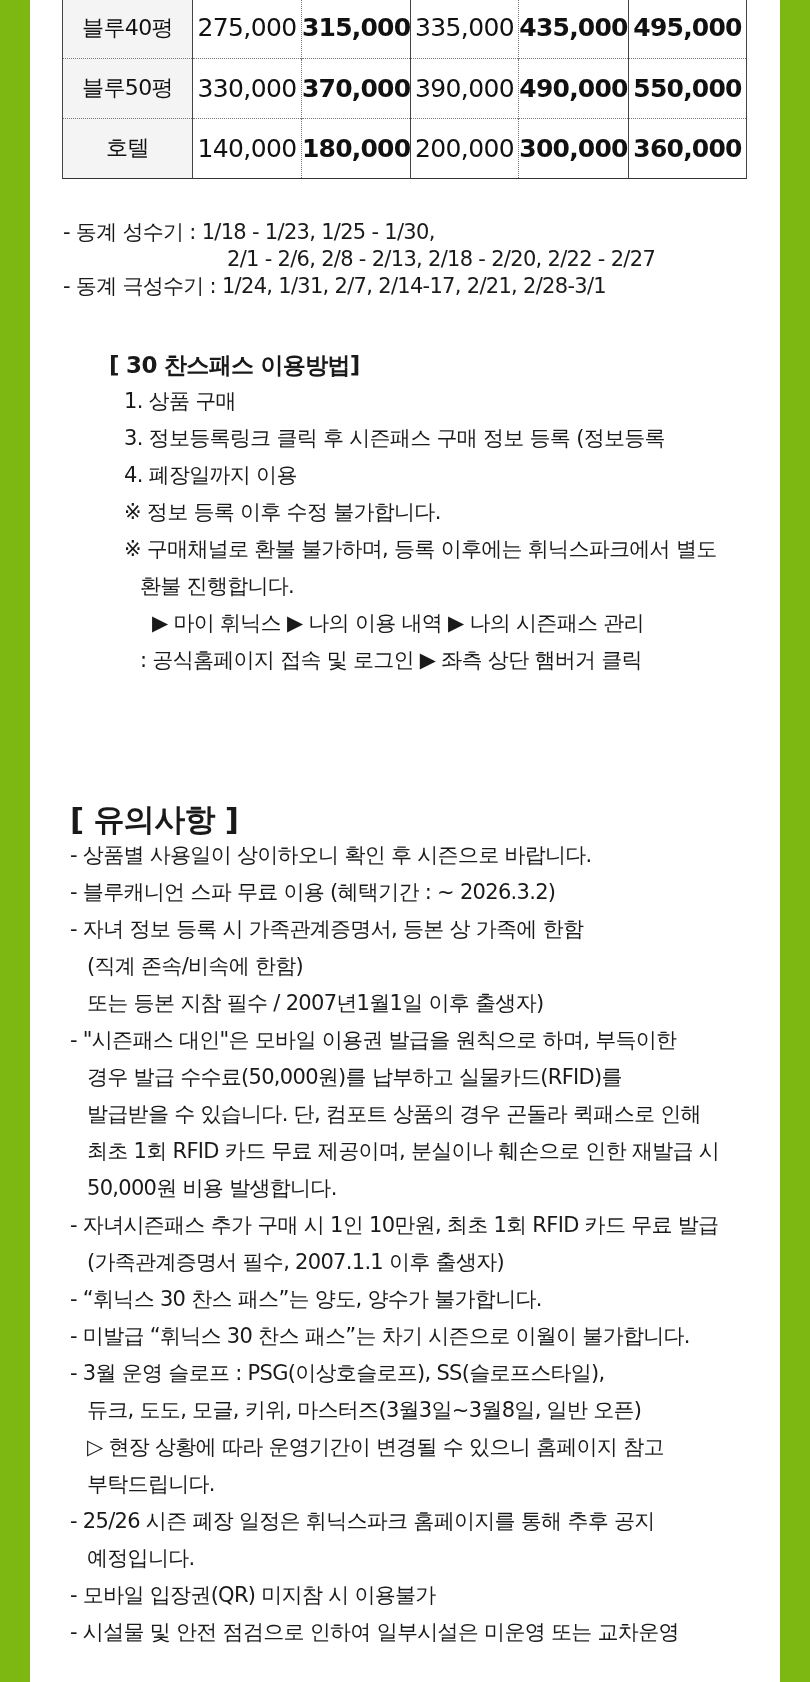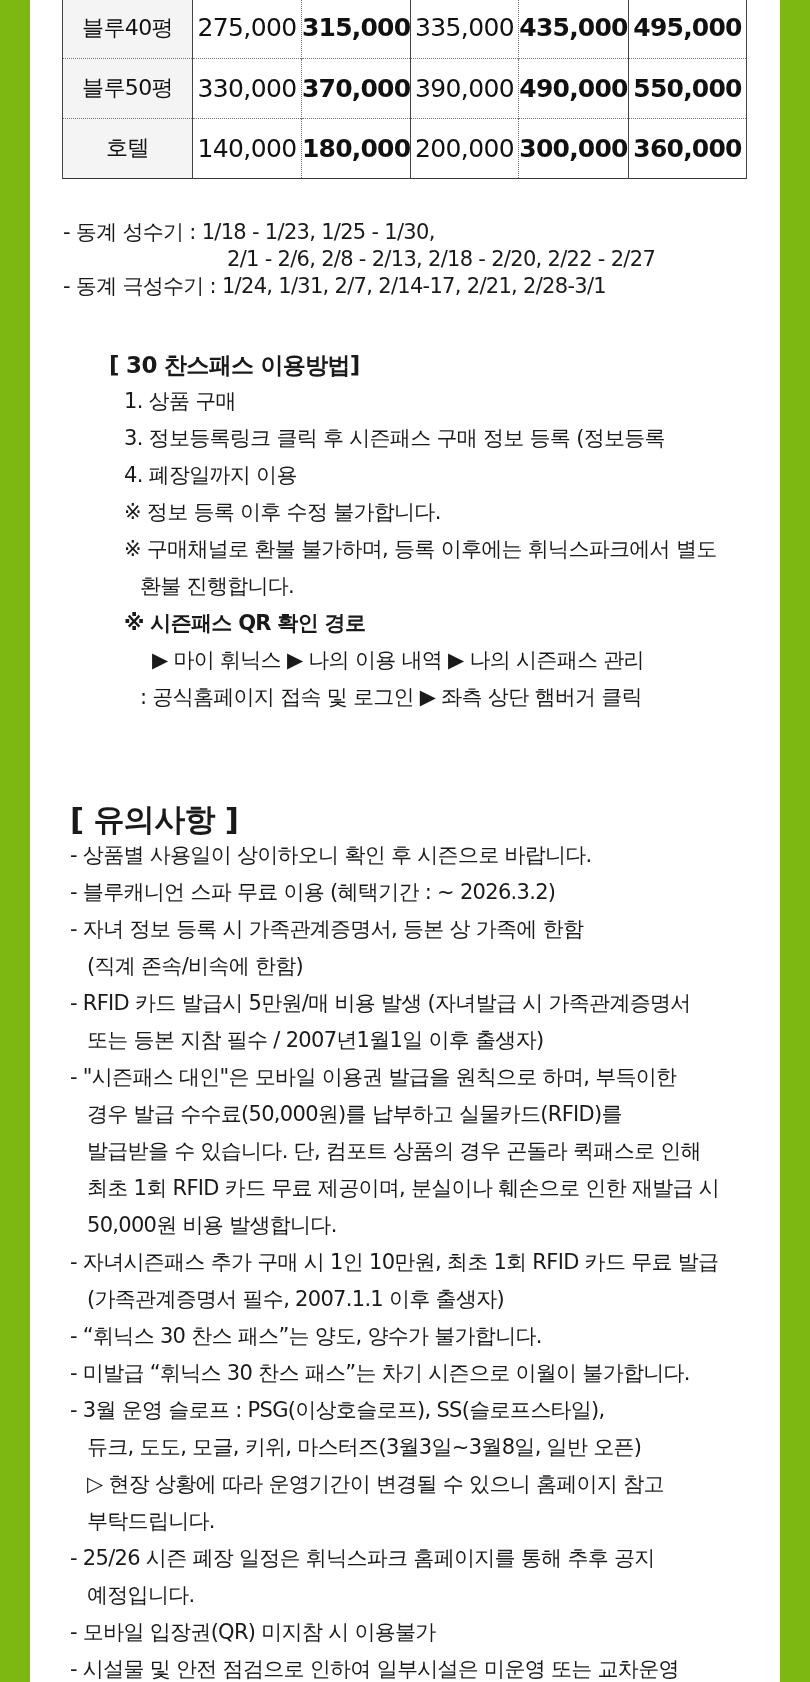--- a/index.html
+++ b/index.html
@@ -95,32 +95,30 @@
   </div>
 
   <div class="usage">
     <div class="title">[ 30 찬스패스 이용방법]</div>
     <div class="line ind2">1. 상품 구매</div>
     <div class="line ind2">3. 정보등록링크 클릭 후 시즌패스 구매 정보 등록 (정보등록</div>
     <div class="line ind2">4. 폐장일까지 이용</div>
     <div class="line ind2">※ 정보 등록 이후 수정 불가합니다.</div>
     <div class="line ind2">※ 구매채널로 환불 불가하며, 등록 이후에는 휘닉스파크에서 별도</div>
     <div class="line ind3">환불 진행합니다.</div>
-    <div class="line ind2 semibold">※ 시즌패스 QR 확인 경로</div>
     <div class="line ind3" style="padding-left:48px">▶ 마이 휘닉스 ▶ 나의 이용 내역  ▶ 나의 시즌패스 관리</div>
     <div class="line ind3">: 공식홈페이지 접속 및 로그인 ▶ 좌측 상단 햄버거 클릭</div>
   </div>
 
   <div class="notes">
     <div class="title">[ 유의사항 ]</div>
     <div class="line">- 상품별 사용일이 상이하오니 확인 후 시즌으로 바랍니다.</div>
     <div class="line">- 블루캐니언 스파 무료 이용 (혜택기간 : ~ 2026.3.2)</div>
     <div class="line">- 자녀 정보 등록 시 가족관계증명서, 등본 상 가족에 한함</div>
     <div class="line ind">(직계 존속/비속에 한함)</div>
-    <div class="line">- RFID 카드 발급시 5만원/매 비용 발생 (자녀발급 시 가족관계증명서</div>
     <div class="line ind">또는 등본 지참 필수 / 2007년1월1일 이후 출생자)</div>
     <div class="line">- "시즌패스 대인"은 모바일 이용권 발급을 원칙으로 하며, 부득이한</div>
     <div class="line ind">경우 발급 수수료(50,000원)를 납부하고 실물카드(RFID)를</div>
     <div class="line ind">발급받을 수 있습니다. 단, 컴포트 상품의 경우 곤돌라 퀵패스로 인해</div>
     <div class="line ind">최초 1회 RFID 카드 무료 제공이며, 분실이나 훼손으로 인한 재발급 시</div>
     <div class="line ind">50,000원 비용 발생합니다.</div>
     <div class="line">- 자녀시즌패스 추가 구매 시 1인 10만원, 최초 1회 RFID 카드 무료 발급</div>
     <div class="line ind">(가족관계증명서 필수, 2007.1.1 이후 출생자)</div>
     <div class="line">- “휘닉스 30 찬스 패스”는 양도, 양수가 불가합니다.</div>
     <div class="line">- 미발급 “휘닉스 30 찬스 패스”는 차기 시즌으로 이월이 불가합니다.</div>

